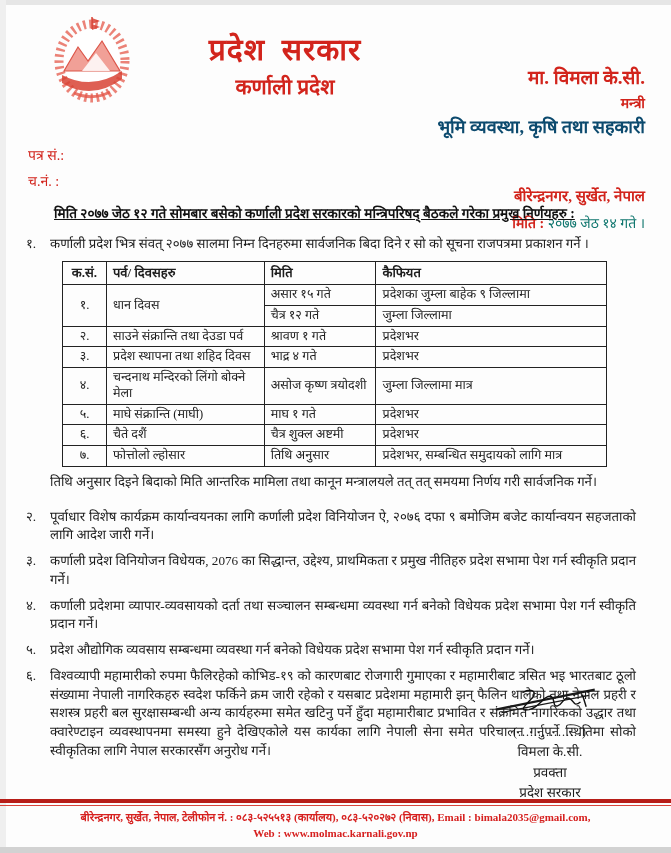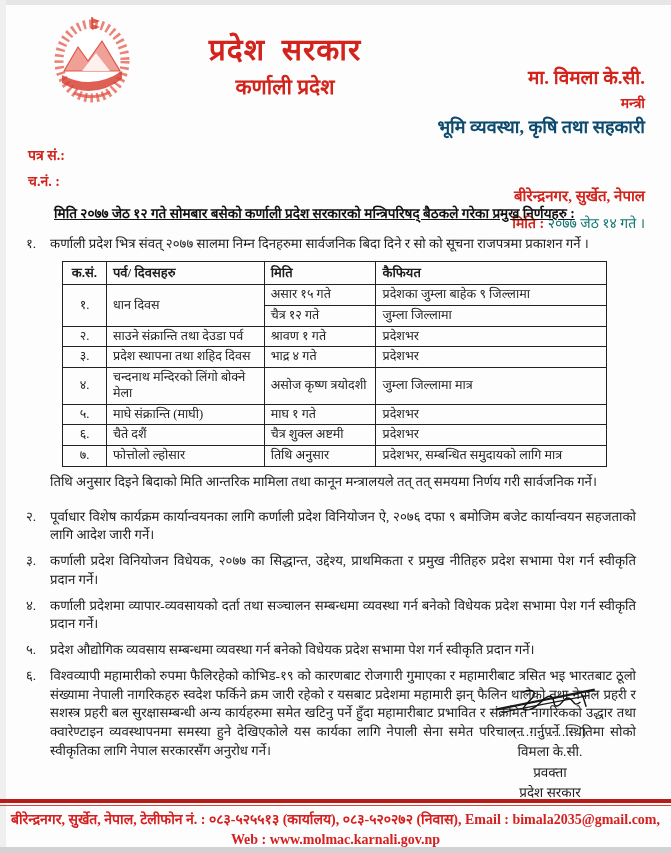--- a/index.html
+++ b/index.html
@@ -20,21 +20,21 @@
 
   .right-block{position:absolute;left:400px;top:64px;width:245px;text-align:right;line-height:1.5;}
   .minister-name{font-size:19px;font-weight:bold;color:#d2241c;}
   .minister-title{font-size:14px;font-weight:bold;color:#d2241c;}
   .ministry{font-size:18px;font-weight:bold;color:#0c4a6e;}
   .address{font-size:15px;font-weight:bold;color:#d2241c;margin-top:44px;}
   .date-line{font-size:14px;margin-top:6px;}
   .date-line .lbl{color:#d2241c;font-weight:bold;}
   .date-line .val{color:#0f766e;}
 
-  .ref-labels{position:absolute;left:28px;top:143px;font-size:14px;font-weight:bold;color:#d2241c;line-height:1.85;}
+  .ref-labels{position:absolute;left:28px;top:143px;font-size:14px;font-weight:normal;color:#d2241c;line-height:1.85;}
 
   .content{position:absolute;left:24px;top:204px;width:612px;font-size:13.2px;line-height:1.42;}
   .subject{font-weight:bold;text-decoration:underline;font-size:13.6px;margin:0 0 12px 30px;color:#111;}
 
   .item{display:flex;margin:0 0 7px 2px;}
   .item .num{width:24px;flex:0 0 24px;text-align:left;}
   .item .txt{flex:1;text-align:justify;}
 
   table.holiday{border-collapse:collapse;margin:3px 12px 6px 38px;width:545px;
     font-size:12.6px;line-height:1.25;}
@@ -45,21 +45,21 @@
 
   .note{margin:2px 0 16px 26px;text-align:justify;}
 
   .sig-block{position:absolute;left:455px;top:683px;width:190px;text-align:center;line-height:1.55;font-size:13.5px;}
   .sig-svg{width:118px;height:40px;display:block;margin:0 auto;}
   .sig-dots{font-size:12px;letter-spacing:1px;}
 
   .footer{position:absolute;left:0;top:799px;width:671px;}
   .rule-thick{height:4px;background:#b71d18;}
   .rule-thin{height:1px;background:#d8453c;margin-top:2px;}
-  .footer-text{margin-top:4px;text-align:center;font-size:14px;font-weight:bold;color:#d6201f;line-height:1.45;}
+  .footer-text{margin-top:4px;text-align:center;font-size:11px;font-weight:bold;color:#d6201f;line-height:1.45;}
 </style>
 </head>
 <body>
 
 <div class="edge-top"></div>
 <div class="edge-left"></div>
 <div class="edge-bottom"></div>
 
 <svg class="emblem" viewBox="0 0 80 92" aria-hidden="true">
   <ellipse cx="40" cy="48" rx="33" ry="37" fill="none" stroke="#e4584a" stroke-width="9" stroke-dasharray="2.5 3.5" opacity="0.75"></ellipse>
@@ -163,21 +163,21 @@
     </table>
 
   <div class="note">तिथि अनुसार दिइने बिदाको मिति आन्तरिक मामिला तथा कानून मन्त्रालयले तत् तत् समयमा निर्णय गरी सार्वजनिक गर्ने।</div>
 
   <div class="item">
     <span class="num">२.</span>
     <span class="txt">पूर्वाधार विशेष कार्यक्रम कार्यान्वयनका लागि कर्णाली प्रदेश विनियोजन ऐ, २०७६ दफा ९  बमोजिम बजेट कार्यान्वयन सहजताको लागि आदेश जारी गर्ने।</span>
   </div>
   <div class="item">
     <span class="num">३.</span>
-    <span class="txt">कर्णाली प्रदेश विनियोजन विधेयक, २०७७ का सिद्धान्त, उद्देश्य, प्राथमिकता र प्रमुख नीतिहरु प्रदेश सभामा पेश गर्न स्वीकृति प्रदान गर्ने।</span>
+    <span class="txt">कर्णाली प्रदेश विनियोजन विधेयक, 2076 का सिद्धान्त, उद्देश्य, प्राथमिकता र प्रमुख नीतिहरु प्रदेश सभामा पेश गर्न स्वीकृति प्रदान गर्ने।</span>
   </div>
   <div class="item">
     <span class="num">४.</span>
     <span class="txt">कर्णाली प्रदेशमा व्यापार-व्यवसायको दर्ता तथा सञ्चालन सम्बन्धमा व्यवस्था गर्न बनेको विधेयक प्रदेश सभामा पेश गर्न स्वीकृति प्रदान गर्ने।</span>
   </div>
   <div class="item">
     <span class="num">५.</span>
     <span class="txt">प्रदेश औद्योगिक व्यवसाय सम्बन्धमा व्यवस्था गर्न बनेको विधेयक प्रदेश सभामा पेश गर्न स्वीकृति प्रदान गर्ने।</span>
   </div>
   <div class="item">

